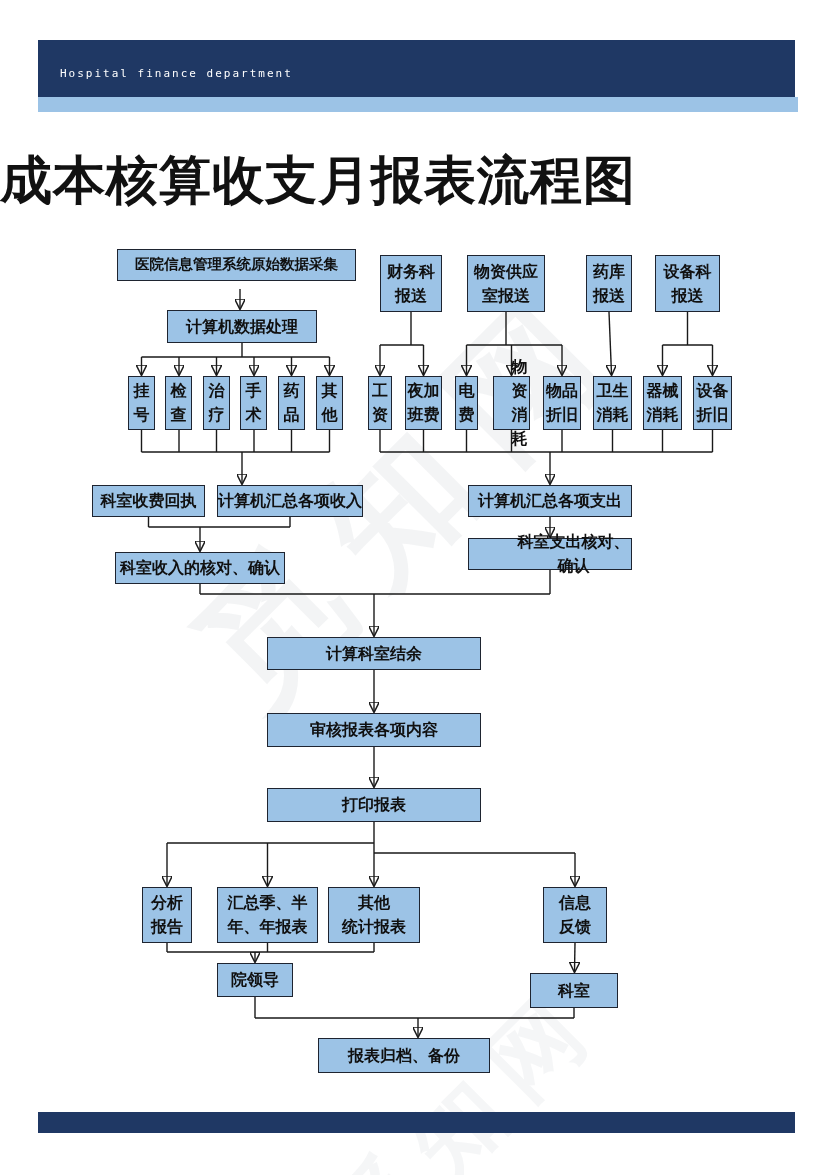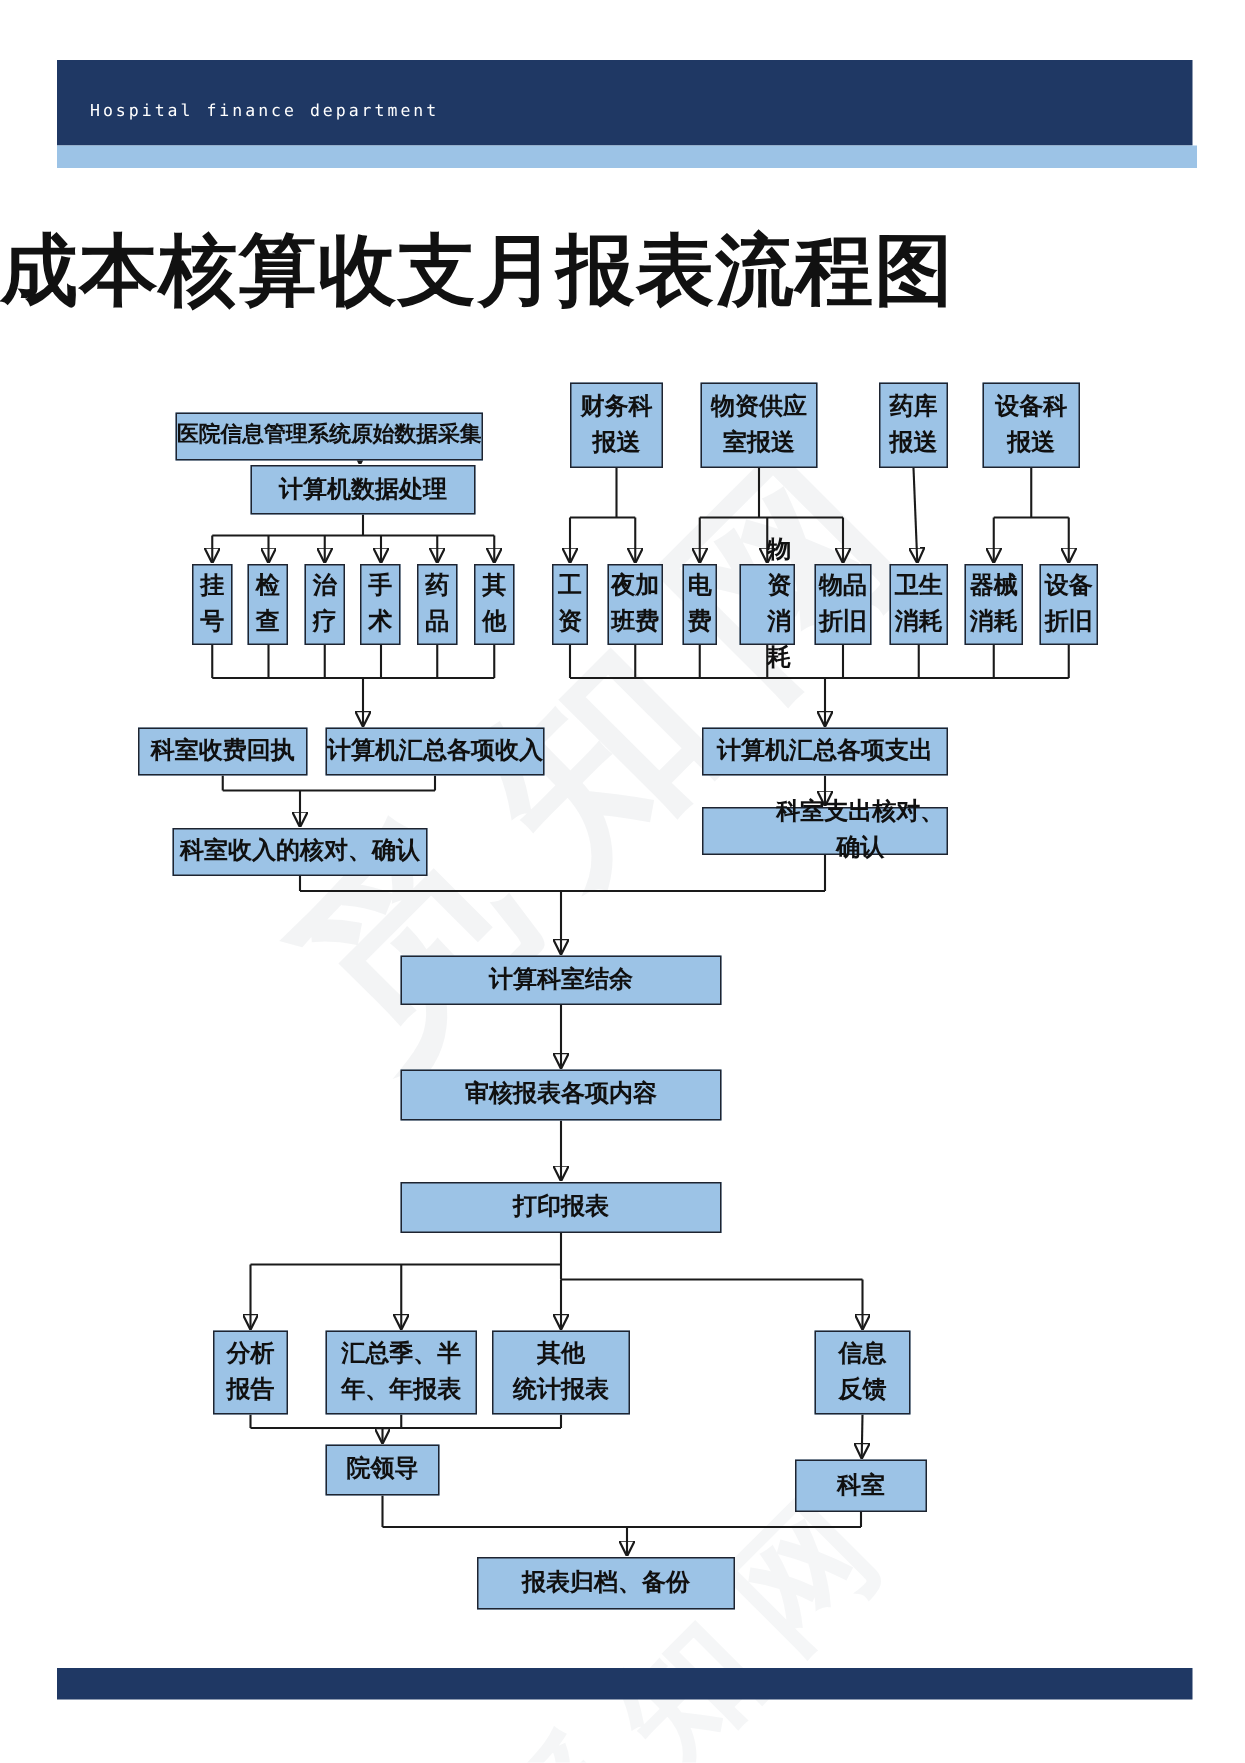--- a/index.html
+++ b/index.html
@@ -89,21 +89,21 @@
   <line x1="374" y1="747" x2="374" y2="786" marker-end="url(#arr)"></line>
   <line x1="374" y1="853" x2="374" y2="885" marker-end="url(#arr)"></line>
   <line x1="167" y1="843" x2="167" y2="885" marker-end="url(#arr)"></line>
   <line x1="267.5" y1="843" x2="267.5" y2="885" marker-end="url(#arr)"></line>
   <line x1="575" y1="853" x2="575" y2="885" marker-end="url(#arr)"></line>
   <line x1="255" y1="952" x2="255" y2="961" marker-end="url(#arr)"></line>
   <line x1="575" y1="943" x2="574.5" y2="971" marker-end="url(#arr)"></line>
   <line x1="418" y1="1018" x2="418" y2="1036" marker-end="url(#arr)"></line>
 </svg>
 
-<div class="node wide" style="left:117px;top:275px;width:205px;height:32px;">医院信息管理系统原始数据采集</div>
+<div class="node wide" style="left:117px;top:249px;width:239px;height:32px;">医院信息管理系统原始数据采集</div>
 <div class="node" style="left:167px;top:310px;width:150px;height:33px;">计算机数据处理</div>
 
 <div class="node" style="left:128px;top:376px;width:27px;height:54px;">挂
 号</div>
 <div class="node" style="left:165px;top:376px;width:27px;height:54px;">检
 查</div>
 <div class="node" style="left:203px;top:376px;width:27px;height:54px;">治
 疗</div>
 <div class="node" style="left:240px;top:376px;width:27px;height:54px;">手
 术</div>

